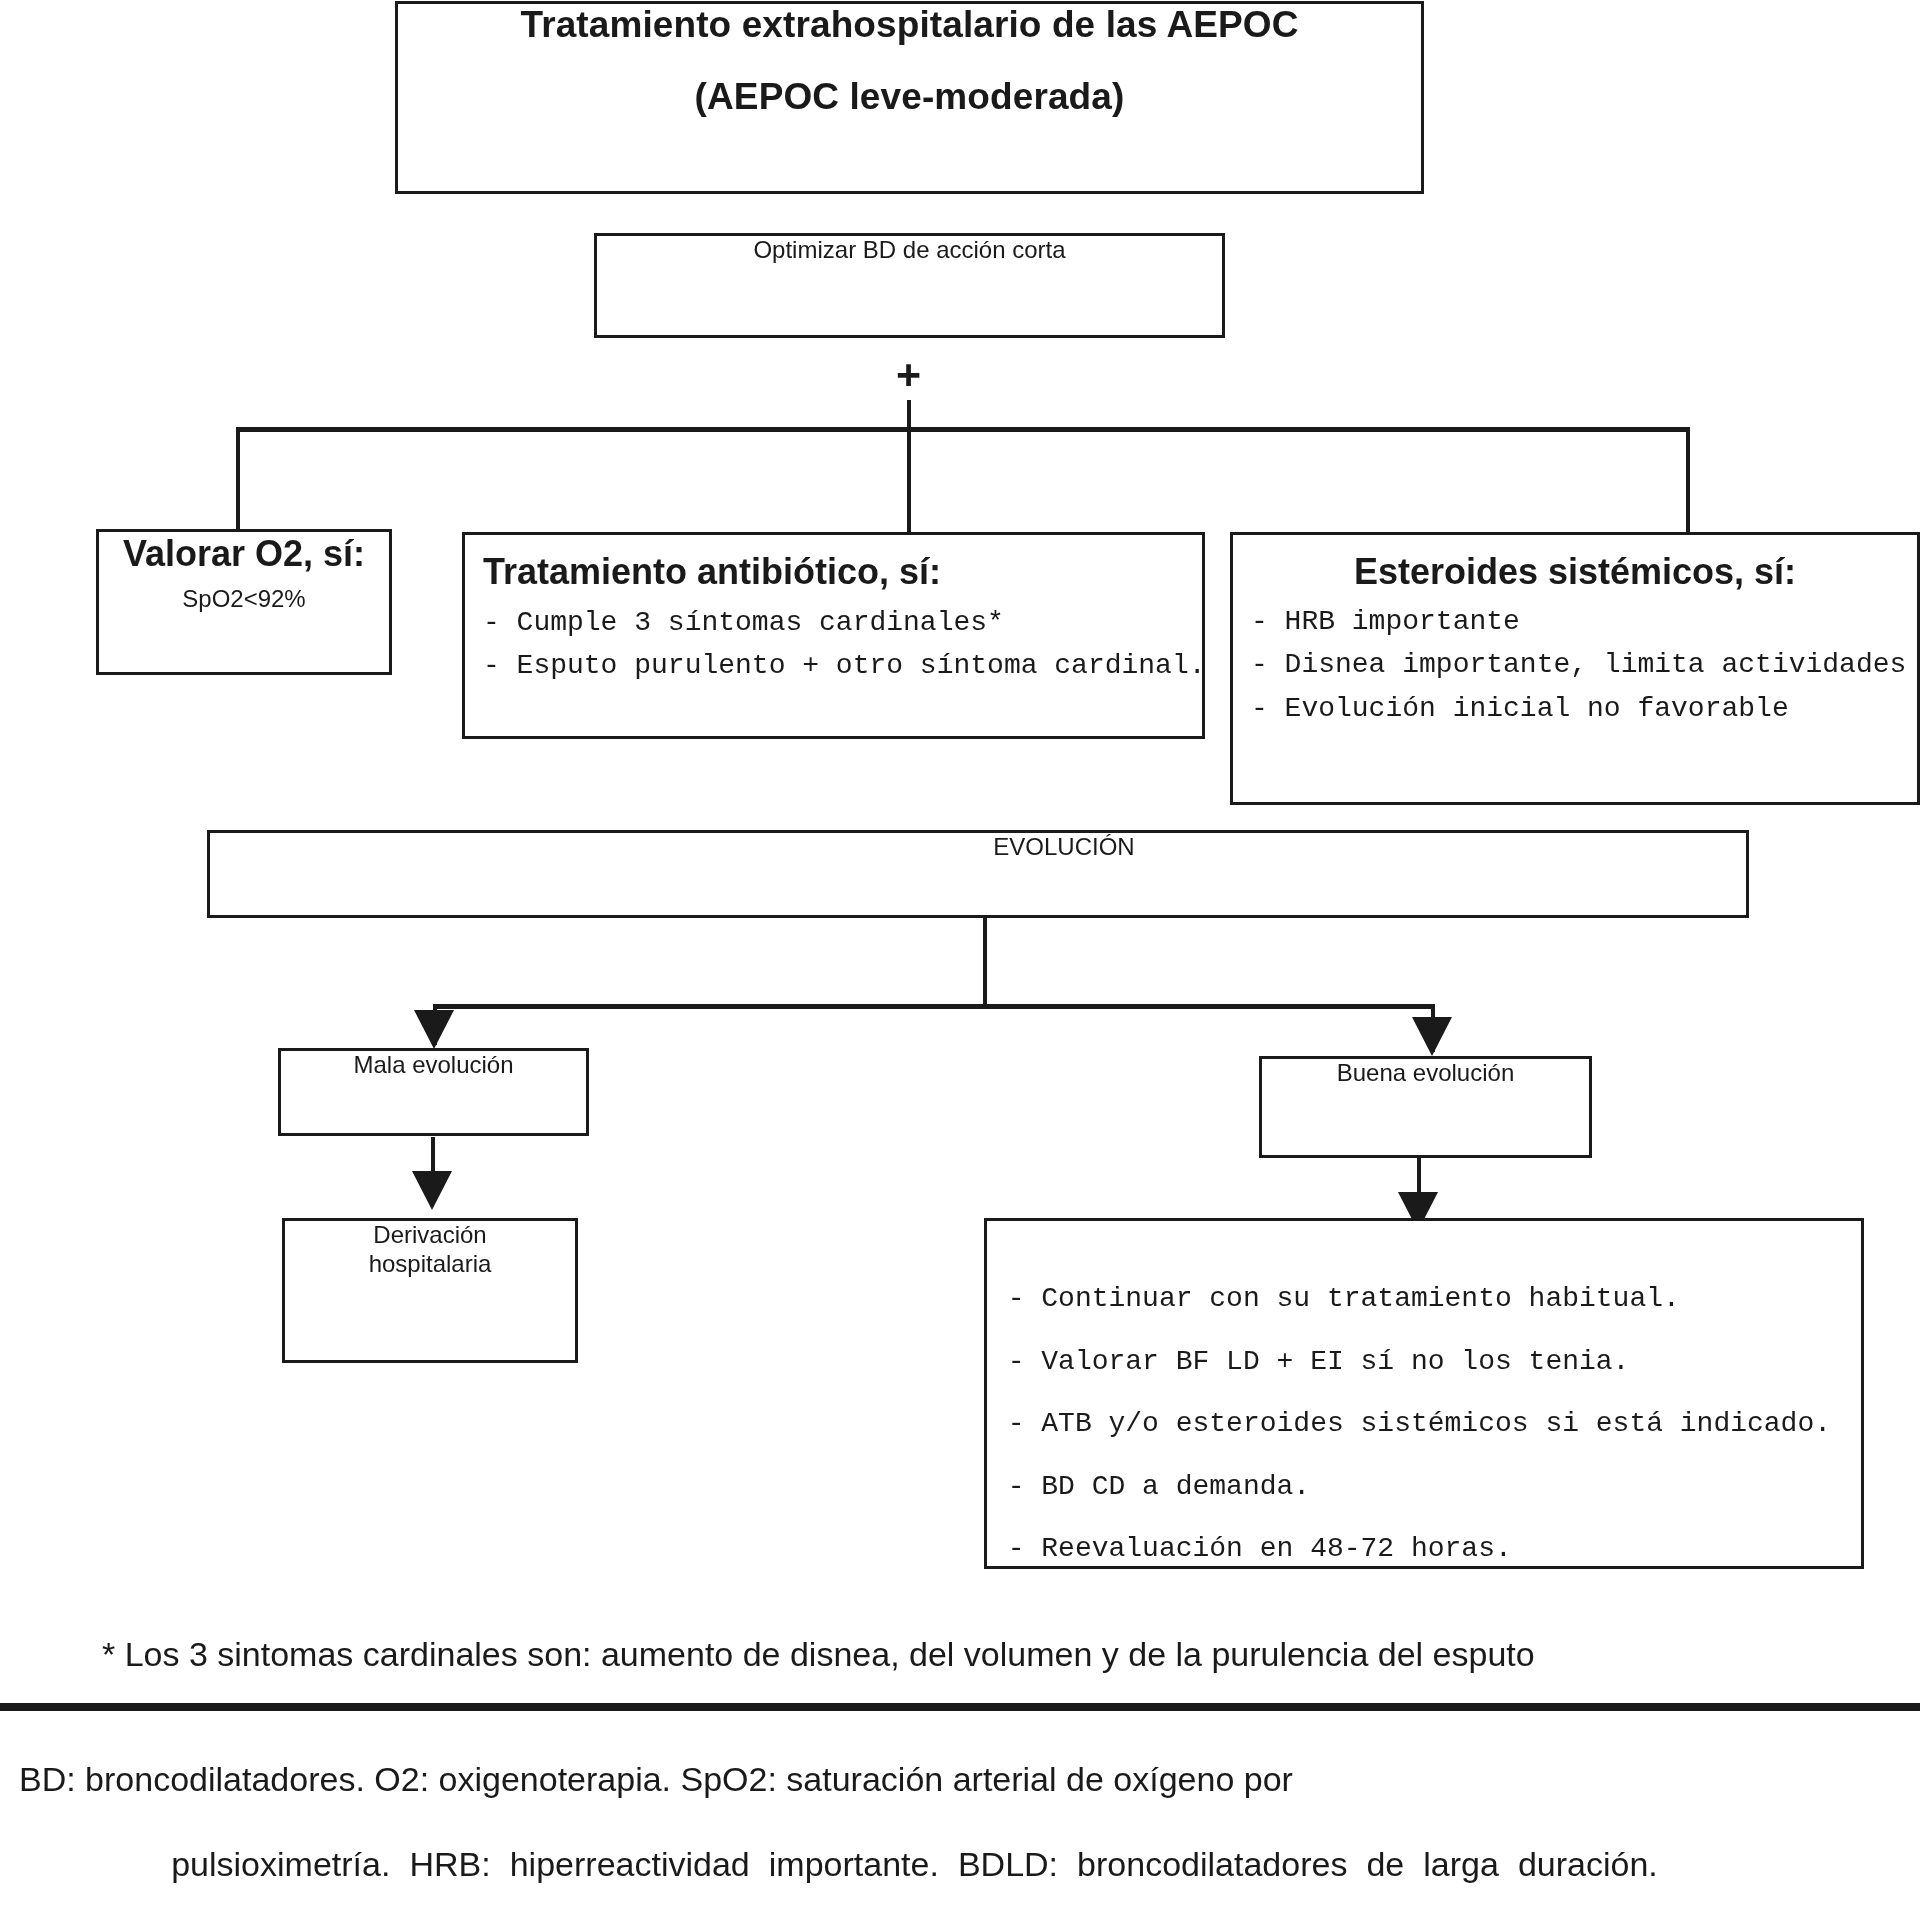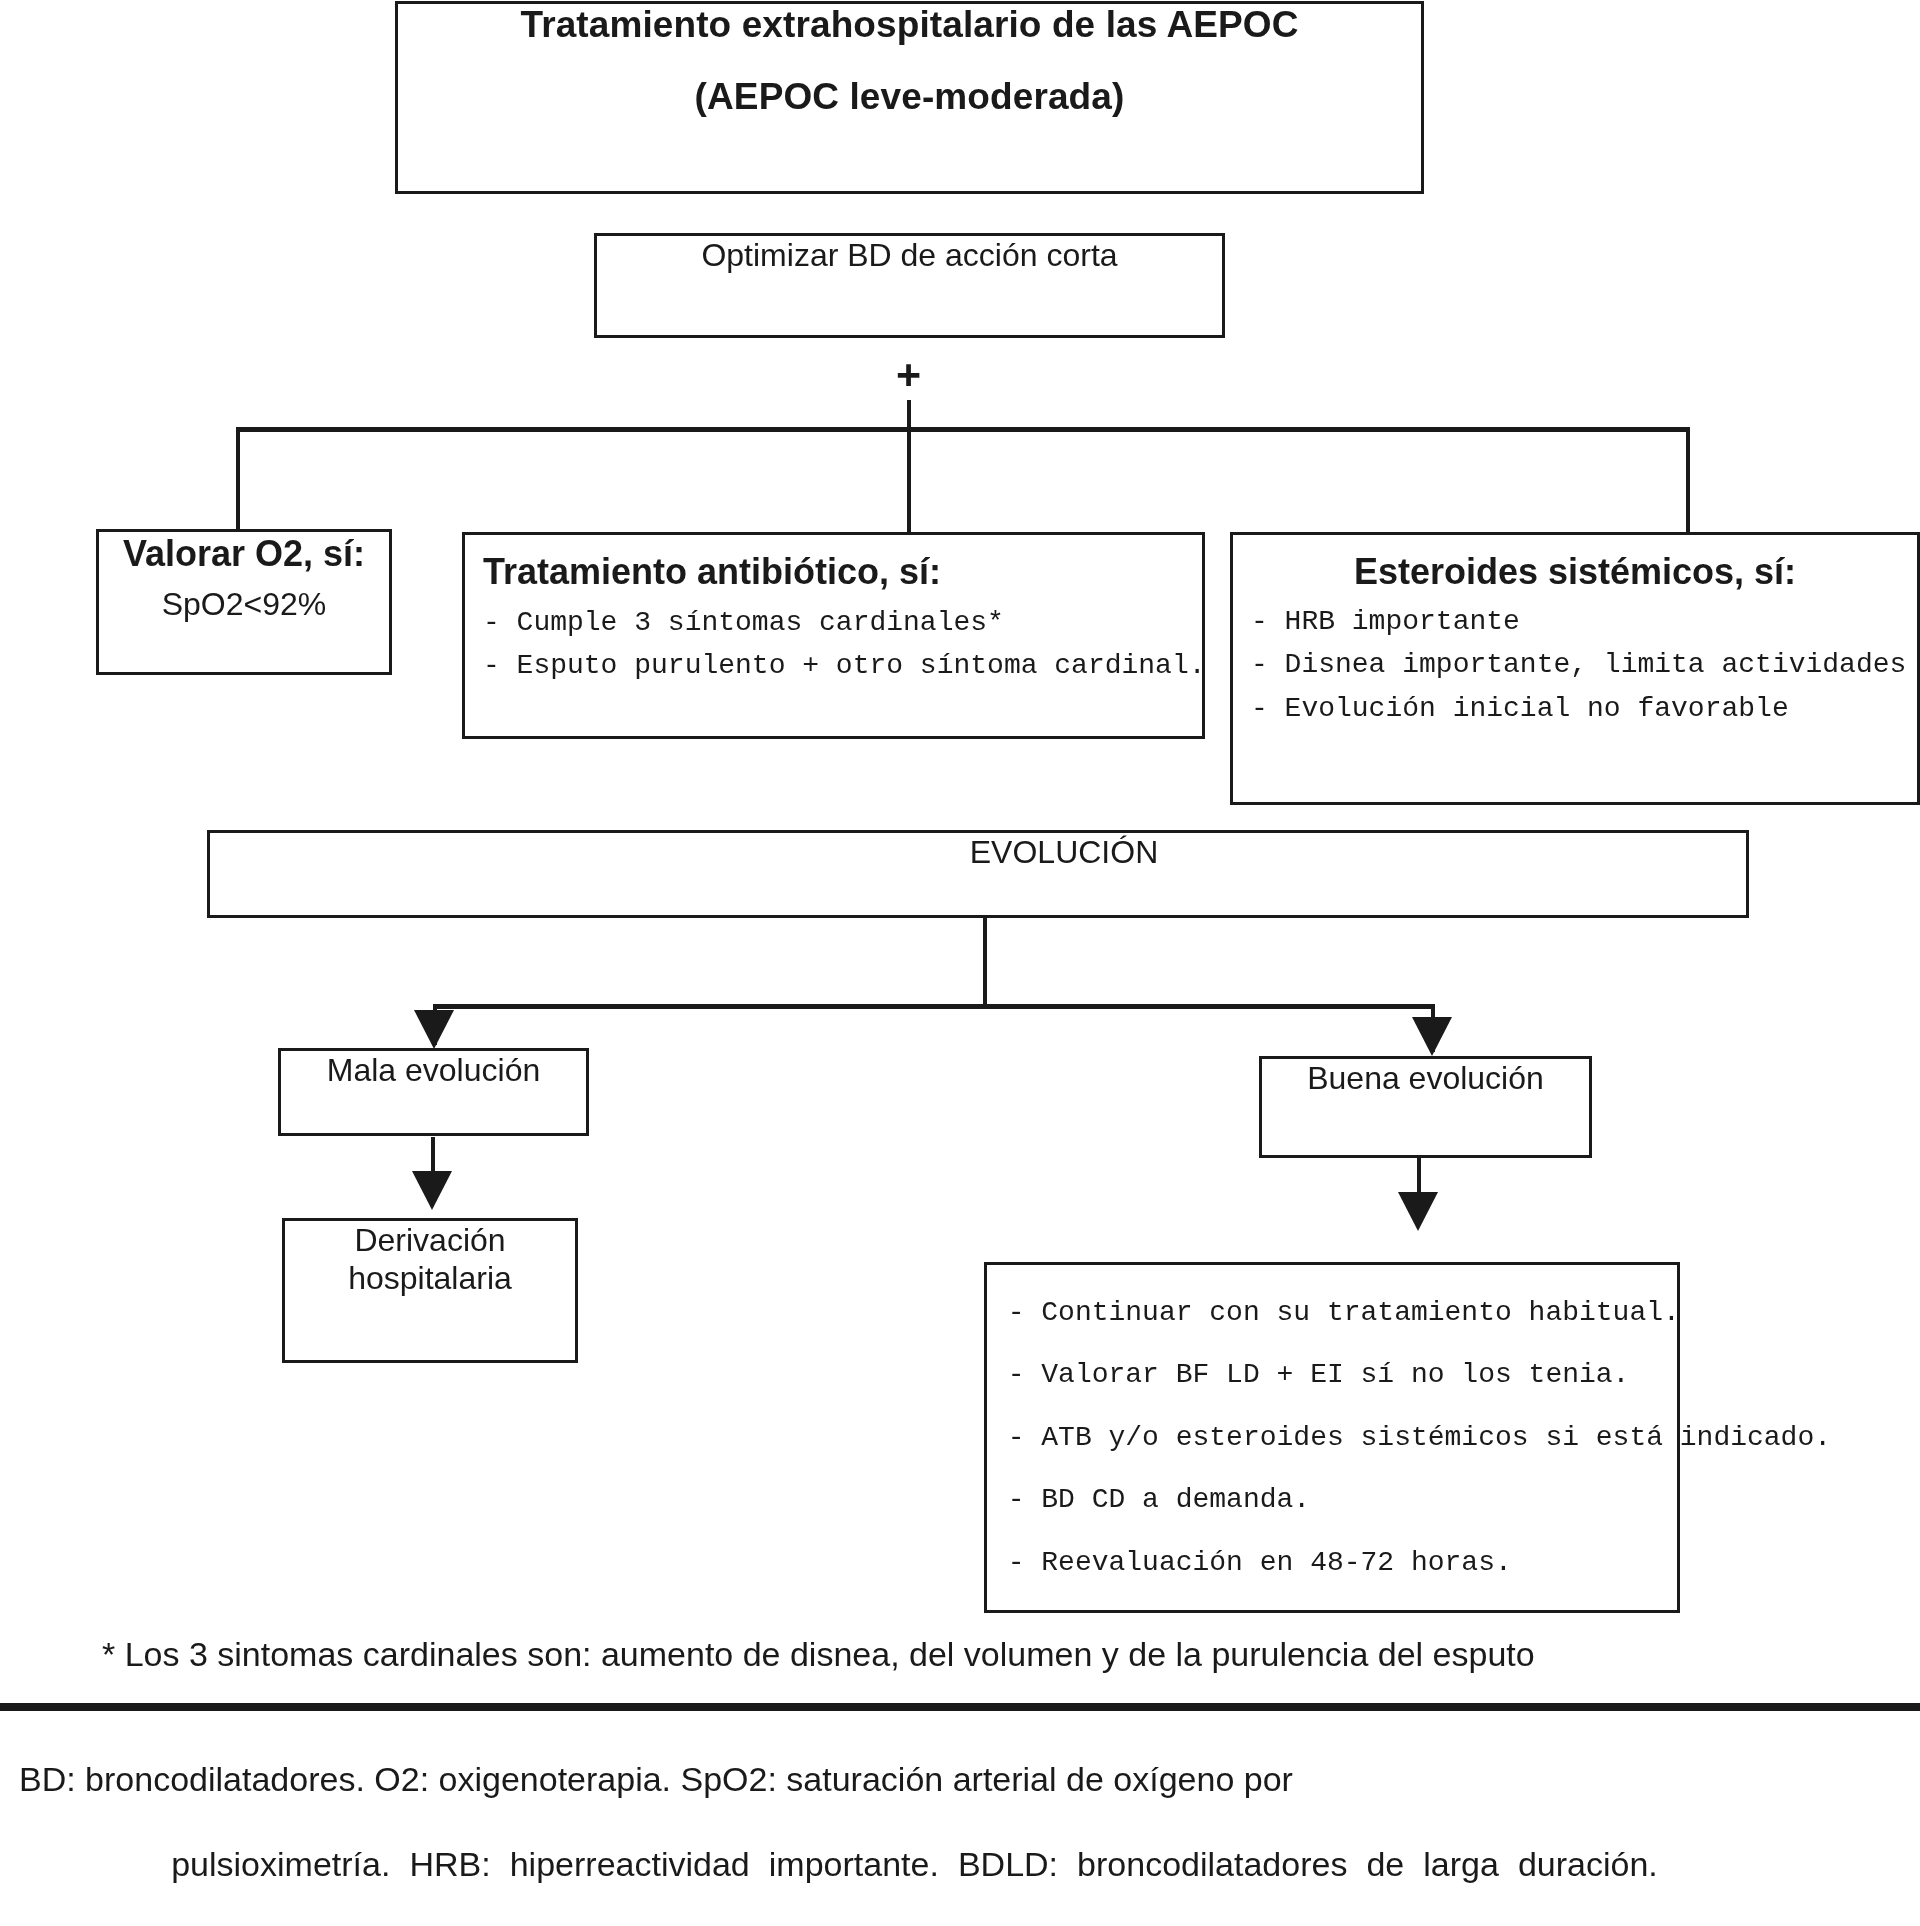--- a/index.html
+++ b/index.html
@@ -33,21 +33,21 @@
   .box.center-txt { align-items: center; text-align: center; }
 
   .ttl {
     font-weight: bold;
     font-size: 37px;
     line-height: 1.15;
     letter-spacing: 0.1px;
   }
   .reg {
     font-weight: normal;
-    font-size: 32px;
+    font-size: 24px;
     line-height: 1.2;
   }
   .hdr {
     font-weight: bold;
     font-size: 36px;
     line-height: 1.2;
   }
   .bullet {
     font-weight: normal;
     font-size: 28px;
@@ -179,21 +179,21 @@
   <div class="arrowhead" style="left:412px; top:1171px;"></div>
 
   <div class="vline" style="left:1417px; top:1158px; height:41px;"></div>
   <div class="arrowhead" style="left:1398px; top:1192px;"></div>
 
   <div class="box center-txt" style="left:282px; top:1218px; width:296px; height:145px;">
     <div class="reg">Derivación</div>
     <div class="reg">hospitalaria</div>
   </div>
 
-  <div class="box" style="left:984px; top:1218px; width:696px; height:351px; padding:0 20.7px; justify-content:center;margin-top:44px;">
+  <div class="box" style="left:984px; top:1218px; width:880px; height:351px; padding:0 20.7px; justify-content:flex-end;">
     <div class="bullet">- Continuar con su tratamiento habitual.</div>
     <div class="bullet" style="margin-top:29px;">- Valorar BF LD + EI sí no los tenia.</div>
     <div class="bullet" style="margin-top:29px;">- ATB y/o esteroides sistémicos si está indicado.</div>
     <div class="bullet" style="margin-top:29px;">- BD CD a demanda.</div>
     <div class="bullet" style="margin-top:29px;">- Reevaluación en 48-72 horas.</div>
   </div>
 
   <div class="footnote" style="left:102px; top:1634px;">* Los 3 sintomas cardinales son: aumento de disnea, del volumen y de la purulencia del esputo</div>
 
   <div class="divider" style="top:1703px;"></div>

